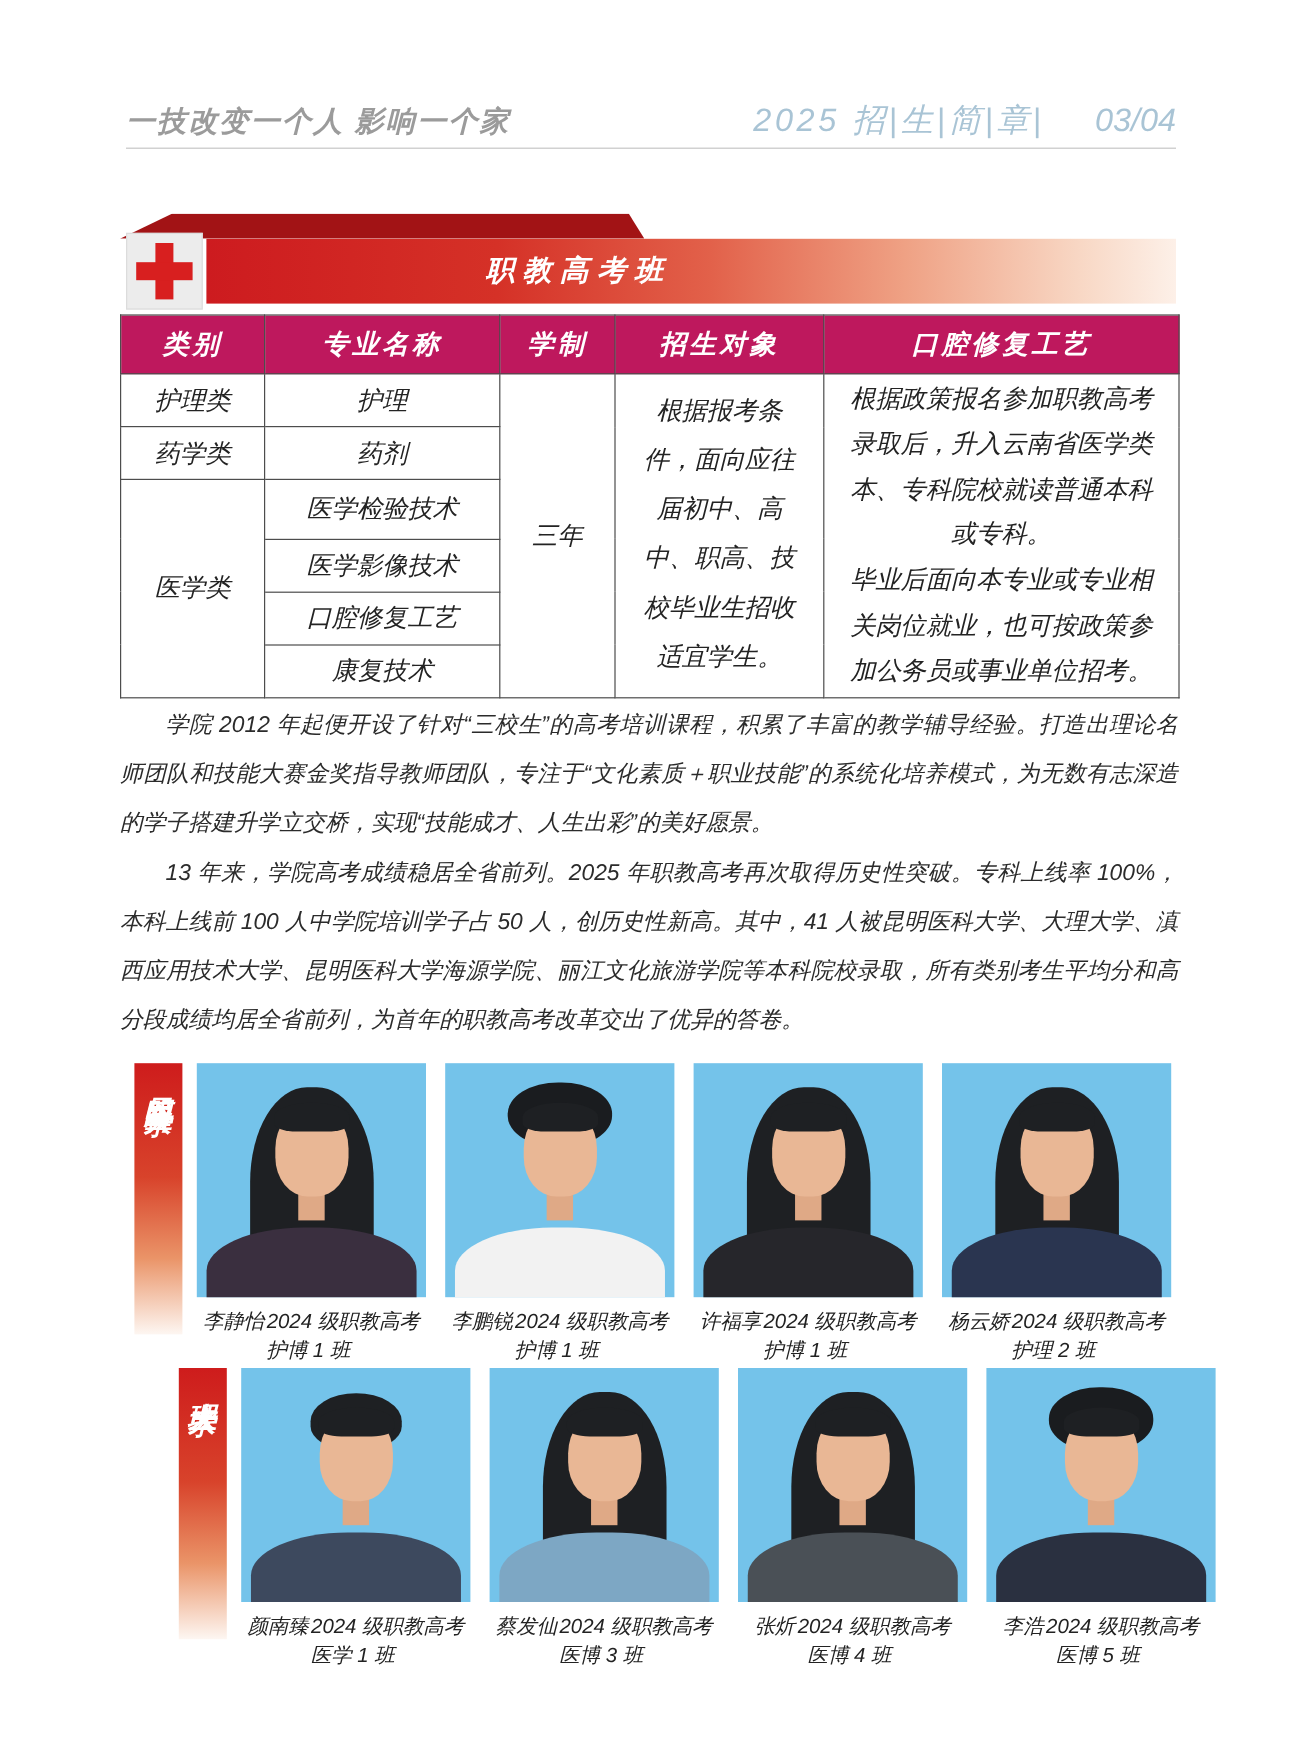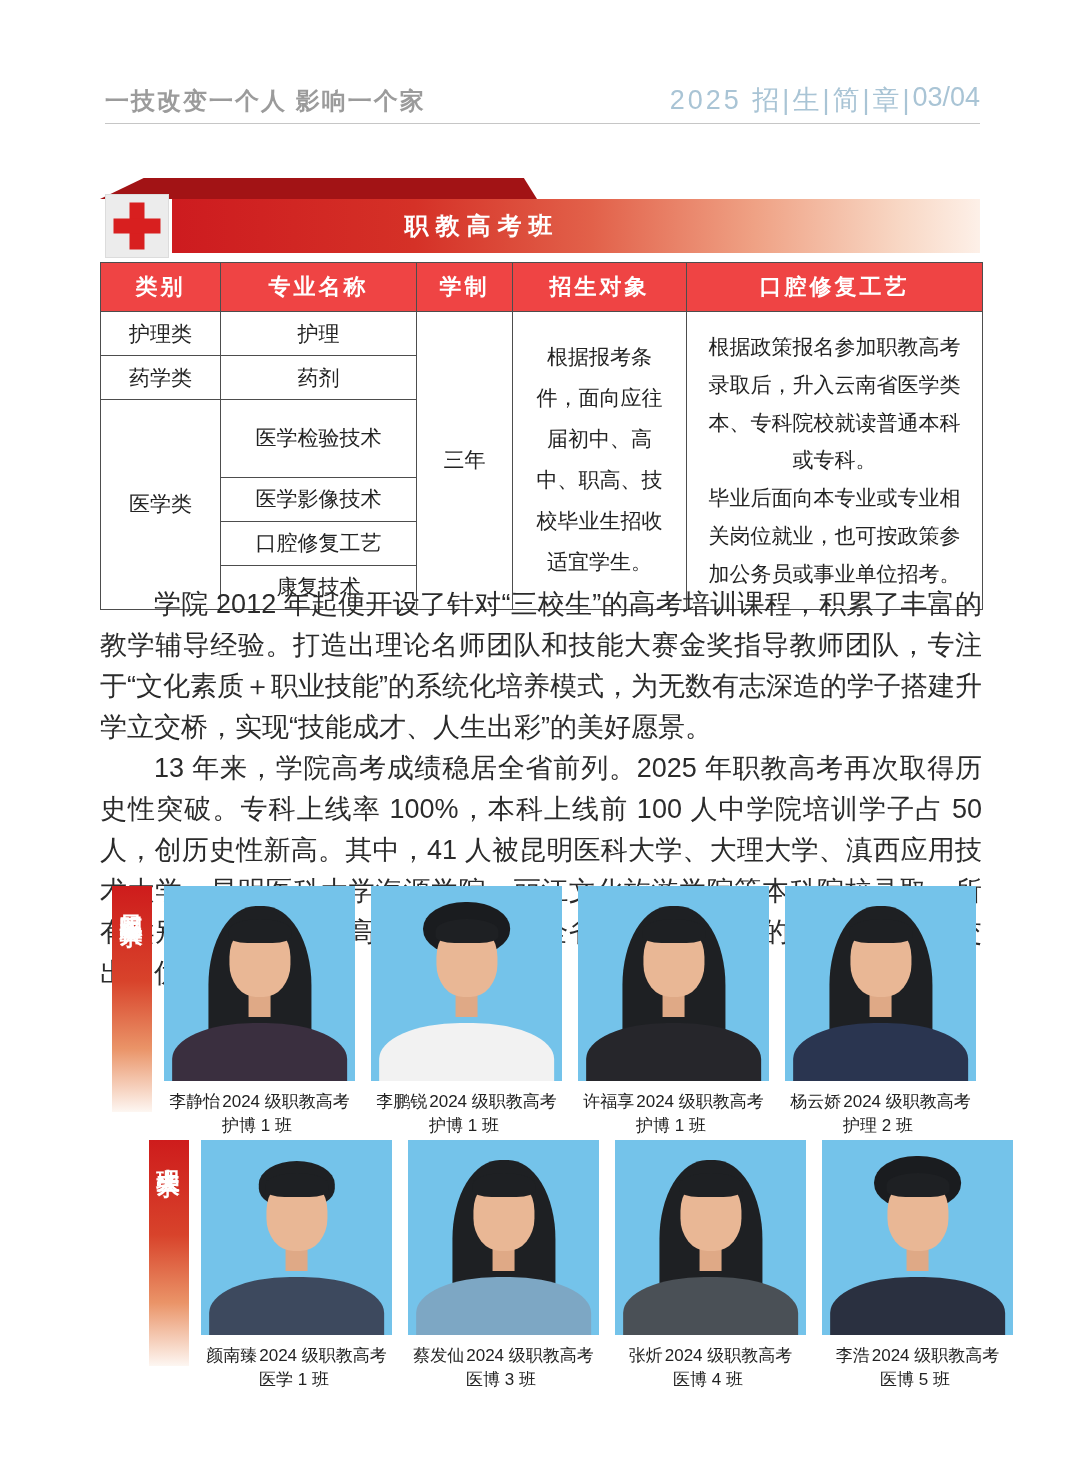--- a/index.html
+++ b/index.html
@@ -1,25 +1,25 @@
 <!DOCTYPE html>
 <html><head>
 <meta charset="utf-8">
 <style>
   html,body { margin:0; padding:0; background:#ffffff; }
   .page {
     position:relative; width:1080px; height:1466px; background:#ffffff;
-    font-family:"Liberation Sans","DejaVu Sans",sans-serif; overflow:hidden;
+    font-family:"Liberation Sans","DejaVu Sans",sans-serif; overflow:hidden;font-style:italic;
   }
 
   
   .header { position:absolute; top:82px; left:105px; width:875px;
     display:flex; justify-content:space-between; align-items:baseline; }
   .slogan { font-size:24px; font-weight:600; color:#9b9b9b; letter-spacing:2px; }
-  .header-right { display:flex; align-items:flex-start; }
+  .header-right { display:flex; align-items:center; gap:42px; }
   .issue { font-size:27px; color:#a9c4d5; letter-spacing:3px; }
   .pageno { font-size:27px; color:#a9c4d5; }
   .header-rule { position:absolute; top:123px; left:105px; width:875px; height:1px; background:#c6c6c6; }
 
   
   .banner-wrap { position:absolute; top:178px; left:100px; width:880px; height:78px; }
   .roof { position:absolute; left:0; top:0; width:437px; height:21px; background:#a21315;
     clip-path:polygon(10% 0, 97% 0, 100% 100%, 0 100%); }
   .cross-box { position:absolute; left:5px; top:16px; width:62px; height:62px;
     background:#ececec; border:1px solid #dcdcdc; }
@@ -28,31 +28,31 @@
   .cross-h { position:absolute; left:50%; top:50%; transform:translate(-50%,-50%);
     width:47px; height:15px; background:#d81f1f; }
   .banner-bar { position:absolute; left:72px; top:21px; width:808px; height:54px;
     background:linear-gradient(90deg,#cd1b1f 0%,#d53127 30%,#e2614a 52%,#efa184 72%,#f8d7c4 90%,#fdf0e8 100%); }
   .banner-title { position:absolute; left:100px; top:0; width:420px; height:54px; line-height:54px;
     text-align:center; color:#ffffff; font-size:24px; font-weight:bold; letter-spacing:7px; }
 
   
   table.enroll { position:absolute; top:262px; left:100px; width:882px; border-collapse:collapse; table-layout:fixed; }
   table.enroll th, table.enroll td { border:1px solid #4d4d4d; }
-  table.enroll th { background:#ef4444; color:#ffffff; height:46px; font-size:22px;
+  table.enroll th { background:#be185d; color:#ffffff; height:46px; font-size:22px;
     font-weight:bold; letter-spacing:3px; }
   table.enroll td { height:41px; text-align:center; font-size:21px; color:#232323; background:#ffffff; }
   td.gray { background:#eaeaea; }
   td.target-cell { background:#eaeaea; text-align:justify; padding:6px 15px; line-height:1.95;
     vertical-align:middle; }
-  td.pathway-cell { text-align:left; padding:16px 15px; line-height:1.8; vertical-align:middle; }
+  td.pathway-cell { text-align:left; padding:2px 15px; line-height:1.8; vertical-align:middle; }
   td.pathway-cell div { margin:0; }
 
   
-  .intro { position:absolute; top:584px; left:100px; width:882px; font-size:27px;
+  .intro { position:absolute; top:584px; left:100px; width:882px; font-size:19px;
     line-height:41px; color:#2b2b2b; text-align:justify; }
   .intro p { margin:0; text-indent:2em; }
 
   
   .uni-row { position:absolute; left:112px; display:flex; align-items:flex-start; }
   .uni-row.row1 { top:886px; }
   .uni-row.row2 { top:1140px;padding-left:37px; }
   .uni-label { width:40px; height:226px; flex:0 0 40px;
     background:linear-gradient(180deg,#ce1c1c 0%,#d8432b 42%,#ea9468 72%, rgba(248,221,203,0.25) 100%);
     color:#ffffff; font-size:23px; font-weight:bold; writing-mode:vertical-rl; text-orientation:upright;

